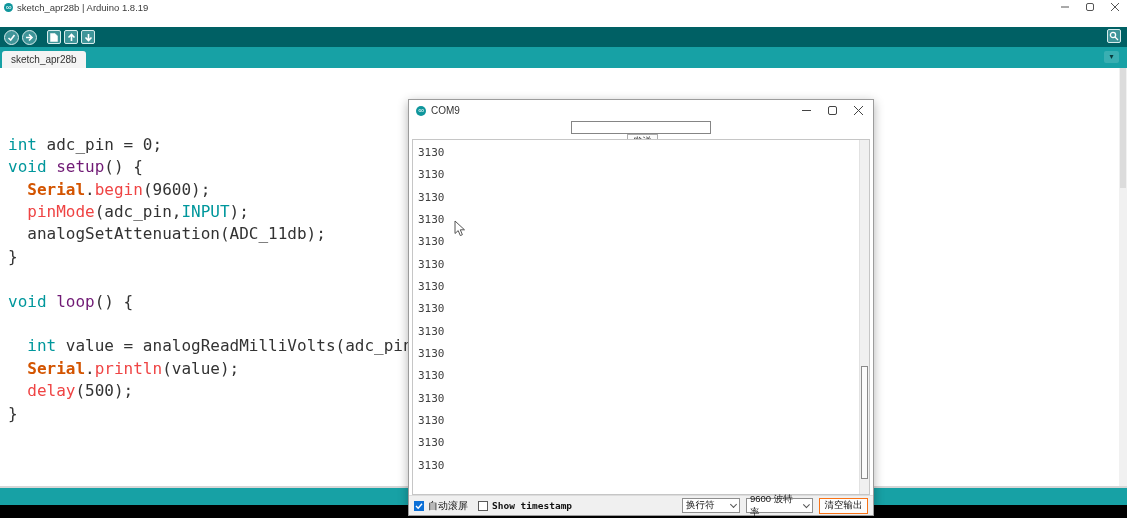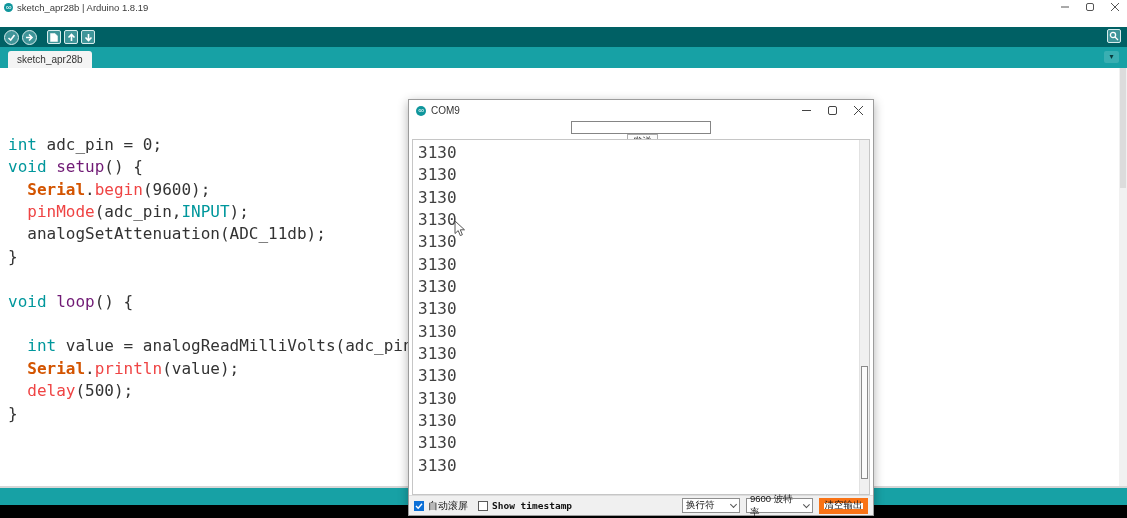--- a/index.html
+++ b/index.html
@@ -24,21 +24,21 @@
   .toolbar { position:absolute; top:27px; left:0; right:0; height:20px; background:#006064;
              display:flex; align-items:center; padding-left:4px; }
   .tool-circle { width:15px; height:15px; border-radius:50%; background:#3f9599;
                  border:1px solid #d8ecec; margin-right:3px; display:flex; align-items:center; justify-content:center; }
   .tool-square { width:14px; height:14px; border-radius:2px; background:#3f9599;
                  border:1px solid #d8ecec; margin-right:3px; display:flex; align-items:center; justify-content:center; }
   .tool-square.first { margin-left:7px; }
   .toolbar .right-btn { position:absolute; right:6px; top:2px; margin:0; }
 
   .tabbar { position:absolute; top:47px; left:0; right:0; height:21px; background:#17a1a5; }
-  .tab { position:absolute; left:8px; bottom:0; height:17px; background:#f4f4f4;
+  .tab { position:absolute; left:2px; bottom:0; height:17px; background:#f4f4f4;
          border-radius:3px 3px 0 0; padding:0 9px; font-size:10px; color:#333;
          display:flex; align-items:center; }
   .tab-dropdown { position:absolute; right:8px; top:4px; width:15px; height:12px; border-radius:2px;
                   background:rgba(255,255,255,0.15); color:#083b3d; font-size:8px; line-height:12px;
                   text-align:center; }
 
   .editor { position:absolute; top:68px; left:0; right:0; height:418px; background:#ffffff;
             font-family:"DejaVu Sans Mono", monospace; font-size:16px; line-height:22.4px;
             color:#333; padding:21px 12px 0 8px; white-space:pre; overflow:hidden; }
   .c-k { color:#00979c; }
@@ -65,21 +65,21 @@
 
   .sw-inputrow { position:absolute; top:21px; left:3px; right:3px; height:18px;
                  display:flex; align-items:center;flex-direction:column; }
   .sw-input { flex:1; height:15px; border:1px solid #858585; background:#fff; font-size:10px;
               padding:0 3px; outline:none; font-family:"Liberation Sans", sans-serif; }
   .sw-send { width:31px; height:15px; margin-left:3px; background:#fdfdfd; border:1px solid #adadad;
              font-size:9.5px; color:#222; display:flex; align-items:center; justify-content:center; }
 
   .sw-body { position:absolute; top:39px; left:3px; right:3px; bottom:20px; background:#fff;
              border:1px solid #c6c6c6; overflow:hidden; }
-  .sw-lines { padding:2px 0 0 5px; font-family:"DejaVu Sans Mono", monospace; font-size:16px;
+  .sw-lines { padding:2px 0 0 5px; font-family:"DejaVu Sans Mono", monospace; font-size:11px;
               line-height:22.35px; color:#404040; }
   .sw-scrollbar { position:absolute; top:0; right:0; bottom:0; width:10px; background:#f0f0f0;
                   border-left:1px solid #e2e2e2; }
   .sw-thumb { position:absolute; top:226px; left:1px; width:7px; height:113px;
               background:#fafafa; border:1px solid #8a8a8a; }
 
   .sw-bottombar { position:absolute; left:0; right:0; bottom:0; height:20px; background:#f0f0f0;
                   border-top:1px solid #dcdcdc; display:flex; align-items:center; padding:0 5px;
                   font-size:10px; color:#111; }
   .cb { width:10px; height:10px; border:1px solid #5a5a5a; background:#fff; margin-right:4px;
@@ -88,21 +88,21 @@
   .cb-label { margin-right:10px; }
   .mono-label { font-family:"DejaVu Sans Mono", monospace; font-size:9.5px; font-weight:bold; }
   .spacer { flex:1; }
   .combo { height:15px; background:#fff; border:1px solid #8f8f8f; display:flex; align-items:center;
            padding:0 3px; margin-right:6px; position:relative; }
   .combo .txt { font-size:9.5px; color:#111; }
   .combo .chev { width:5px; height:5px; border-right:1px solid #555; border-bottom:1px solid #555;
                  transform:rotate(45deg); margin-left:8px; margin-top:-3px; }
   .combo.le { width:58px; justify-content:space-between; }
   .combo.baud { width:67px; justify-content:space-between; }
-  .sw-clear { width:49px; height:16px; background:#fdfdfd; border:5px solid #f97316; font-size:9.5px;
+  .sw-clear { width:49px; height:16px; background:#fdfdfd; border:1px solid #f97316; font-size:9.5px;
               color:#111; display:flex; align-items:center; justify-content:center; }
 
   .cursor { position:absolute; left:454px; top:220px; z-index:30; }
 </style>
 </head>
 <body>
 
 <div class="stage">
 
   <div class="titlebar">

